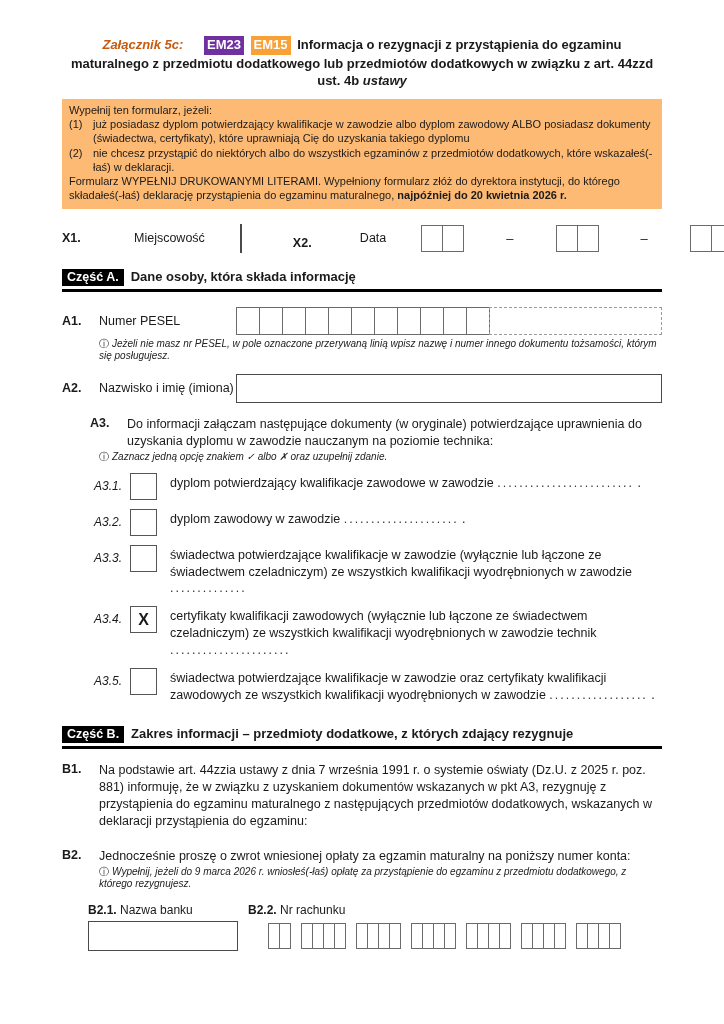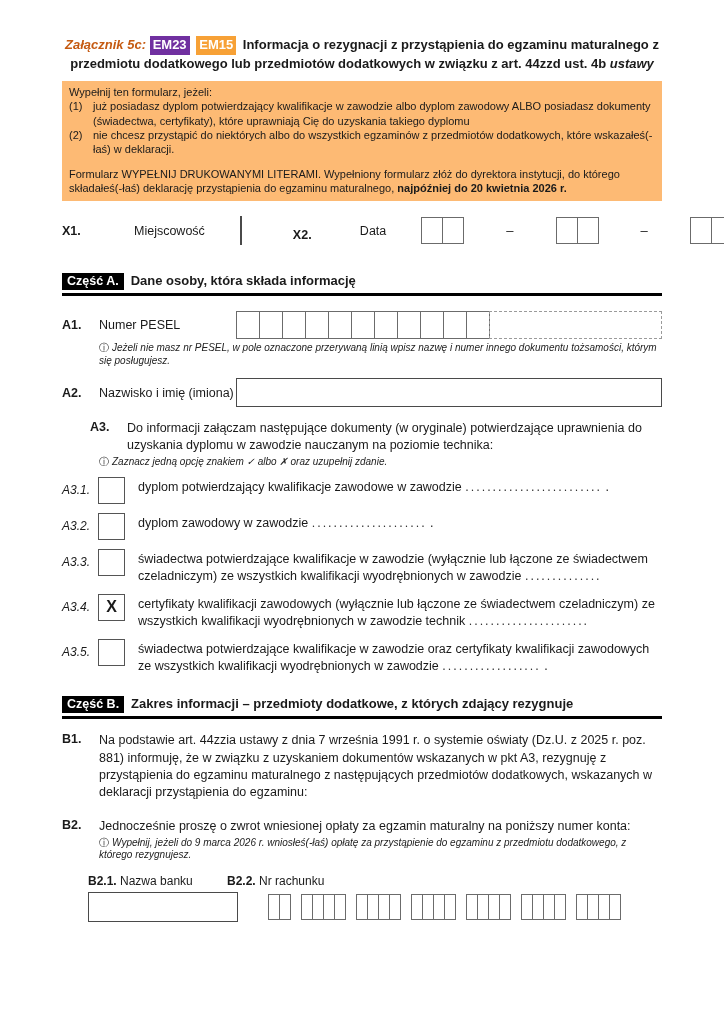--- a/index.html
+++ b/index.html
@@ -3,29 +3,29 @@
 <meta charset="utf-8">
 <style>
   html,body { margin:0; padding:0; background:#fff; }
   body { font-family:"Liberation Sans", sans-serif; color:#1a1a1a; }
   .page {
     position:relative; width:724px; height:1024px; margin:0 auto;
     box-sizing:border-box; padding:36px 62px 0 62px; overflow:hidden; background:#fff;
   }
   
   .form-header { text-align:center; font-size:13px; font-weight:bold; line-height:1.35; }
-  .attach-label { font-style:italic; margin-right:0; }
+  .attach-label { font-style:italic; margin-right:17px; }
   .code-badge { display:inline-block; color:#fff; padding:0 3px 1px 3px; margin-right:3px; font-style:normal; }
   .title-italic { font-style:italic; }
   
   .intro-box { margin-top:9px; padding:4px 7px 6px 7px; font-size:11px; line-height:1.3; }
   .intro-item { display:flex; }
   .intro-item .num { width:24px; flex:none; }
   .intro-item .txt { flex:1; }
-  .intro-footer { margin-top:10px; }
+  .intro-footer { }
   
   .fieldrow { display:flex; align-items:center; }
   .row-id { font-weight:bold; font-size:12.5px; width:37px; flex:none; }
   .lbl { font-size:12.5px; }
   .inputbox { border:1px solid #4a4a4a; background:#fff; height:29px; box-sizing:border-box; }
   
   .cells { display:flex; }
   .cell { box-sizing:border-box; border:1px solid #6b6b6b; background:#fff; }
   .cell + .cell { margin-left:-1px; }
   .date-cell { width:22px; height:27px; }
@@ -33,21 +33,21 @@
   .acct-cell { width:12px; height:26px; }
   .dash-sep { margin:0 7px; font-size:13px; }
   
   .part-head { border-bottom:3px solid #000; padding-bottom:3px; display:flex; align-items:baseline; }
   .part-badge { background:#000; color:#fff; font-weight:bold; font-size:12.5px; padding:1px 5px 2px 5px; flex:none; }
   .part-title { font-weight:bold; font-size:13px; margin-left:7px; }
   
   .note { font-style:italic; font-size:10px; color:#222; margin-left:37px; line-height:1.25; }
   .note .info-icon { font-style:normal; margin-right:3px; }
   
-  .a3-item { display:flex; margin-top:9px; }
+  .a3-item { display:flex; margin-left:32px; margin-top:9px; }
   .a3-item .item-id { font-style:italic; font-size:12px; width:36px; flex:none; padding-top:6px; }
   .checkbox { width:25px; height:25px; flex:none; border:1px solid #555; margin-right:13px;
               display:flex; align-items:center; justify-content:center;
               font-weight:bold; font-size:16px; line-height:1; }
   .item-text { flex:1; font-size:12.5px; line-height:1.35; padding-top:2px; }
   .dots { letter-spacing:2px; overflow-wrap:anywhere; color:#333; }
   
   .b1-table { border-collapse:collapse; margin-left:26px; margin-top:12px; }
   .b1-table td { border:1px solid #4a4a4a; height:21px; font-size:12px; padding:0 5px; }
   .b1-table td.tl { font-style:italic; width:40px; }
@@ -104,21 +104,21 @@
     </div>
     <span class="dash-sep">–</span>
     <div class="cells">
       <div class="cell date-cell"></div>
       <div class="cell date-cell"></div>
       <div class="cell date-cell"></div>
       <div class="cell date-cell"></div>
     </div>
   </div>
 
-  <div class="part-head" style="margin-top:28px;">
+  <div class="part-head" style="margin-top:16px;">
     <span class="part-badge">Część A.</span>
     <span class="part-title">Dane osoby, która składa informację</span>
   </div>
 
   <div class="fieldrow" style="margin-top:15px;">
     <span class="row-id">A1.</span>
     <span class="lbl" style="width:137px;">Numer PESEL</span>
     <div class="cells" style="flex:1;">
       <div class="cell pesel-cell"></div>
       <div class="cell pesel-cell"></div>
@@ -191,21 +191,21 @@
 
   <div class="flexpara" style="margin-top:17px;">
     <span class="row-id">B2.</span>
     <span class="para">Jednocześnie proszę o zwrot wniesionej opłaty za egzamin maturalny na poniższy numer konta:</span>
   </div>
   <div class="note" style="margin-top:1px;">
     <span class="info-icon">ⓘ</span><span>Wypełnij, jeżeli do 9 marca 2026 r. wniosłeś(-łaś) opłatę za przystąpienie do egzaminu z przedmiotu dodatkowego, z którego rezygnujesz.</span>
   </div>
 
   <div class="b2-labels">
-    <span style="width:139px;"><b>B2.1.</b><span> Nazwa banku</span></span>
+    <span style="width:160px;"><b>B2.1.</b><span> Nazwa banku</span></span>
     <span><b>B2.2.</b><span> Nr rachunku</span></span>
   </div>
   <div class="b2-boxes">
     <div class="inputbox" style="width:150px; height:30px;"></div>
     <div class="acct-group" style="margin-left:30px;">
       <div class="cell acct-cell"></div>
       <div class="cell acct-cell"></div>
     </div>
     <div class="acct-group">
       <div class="cell acct-cell"></div>

